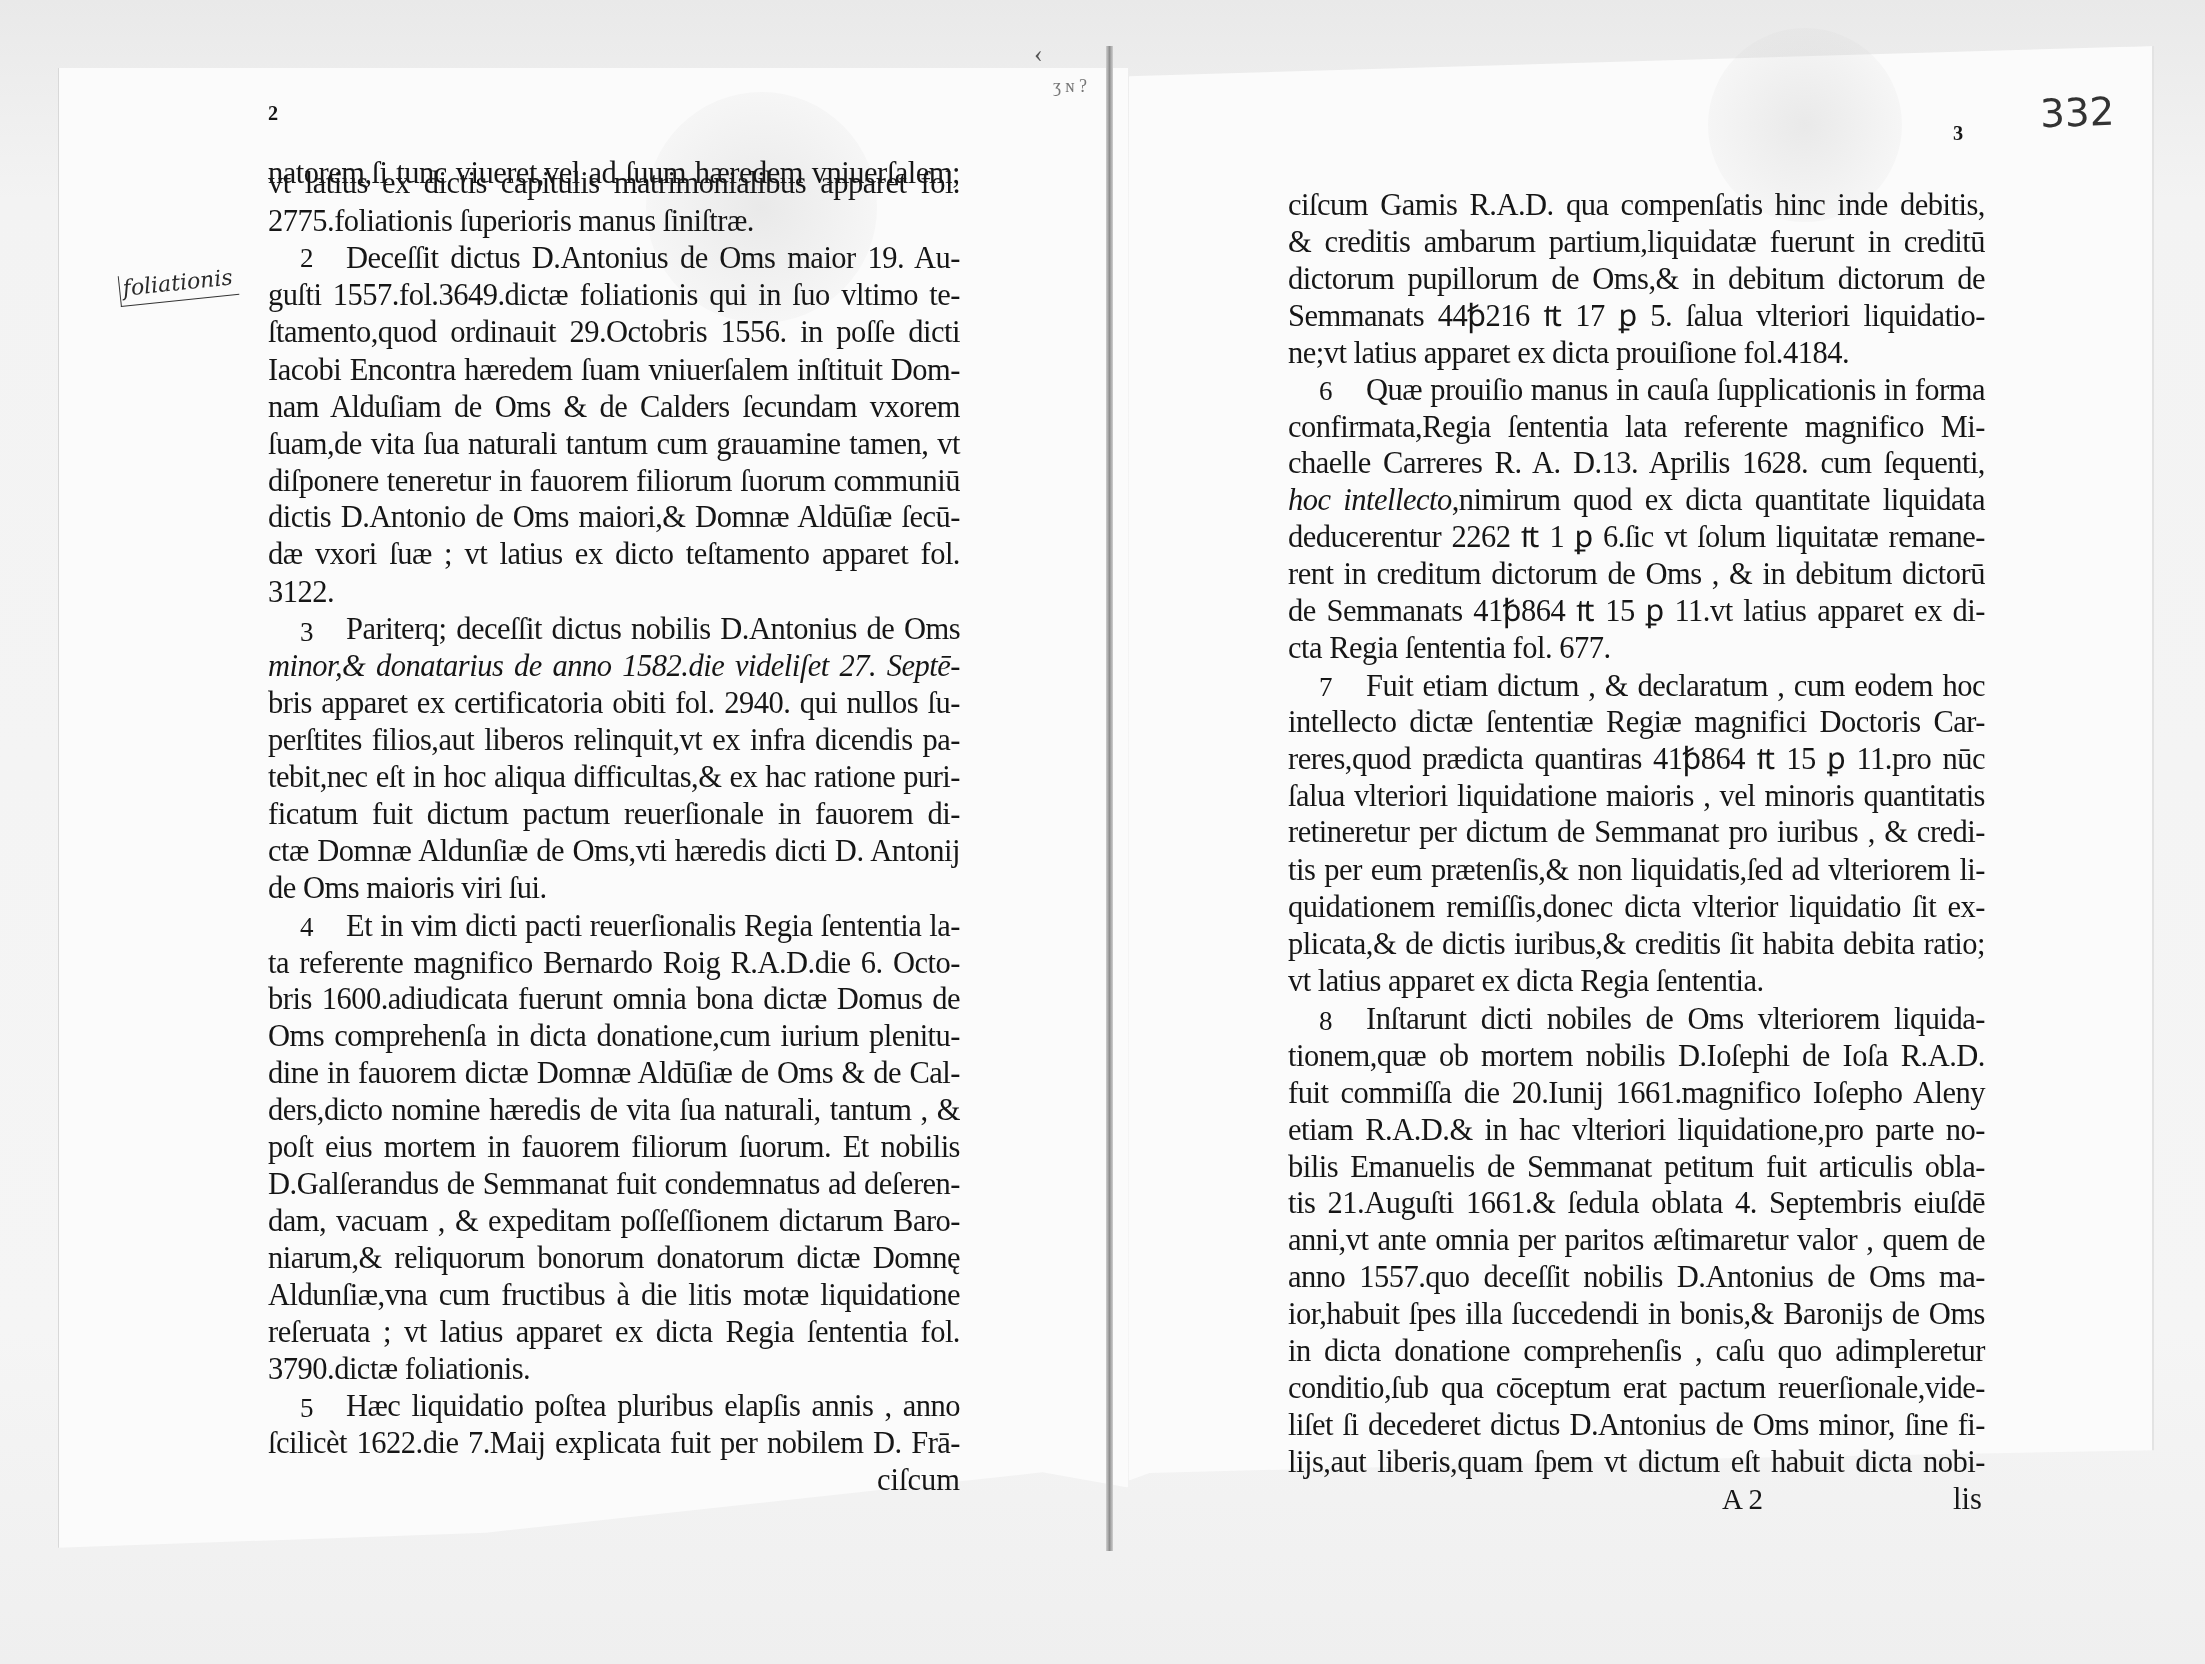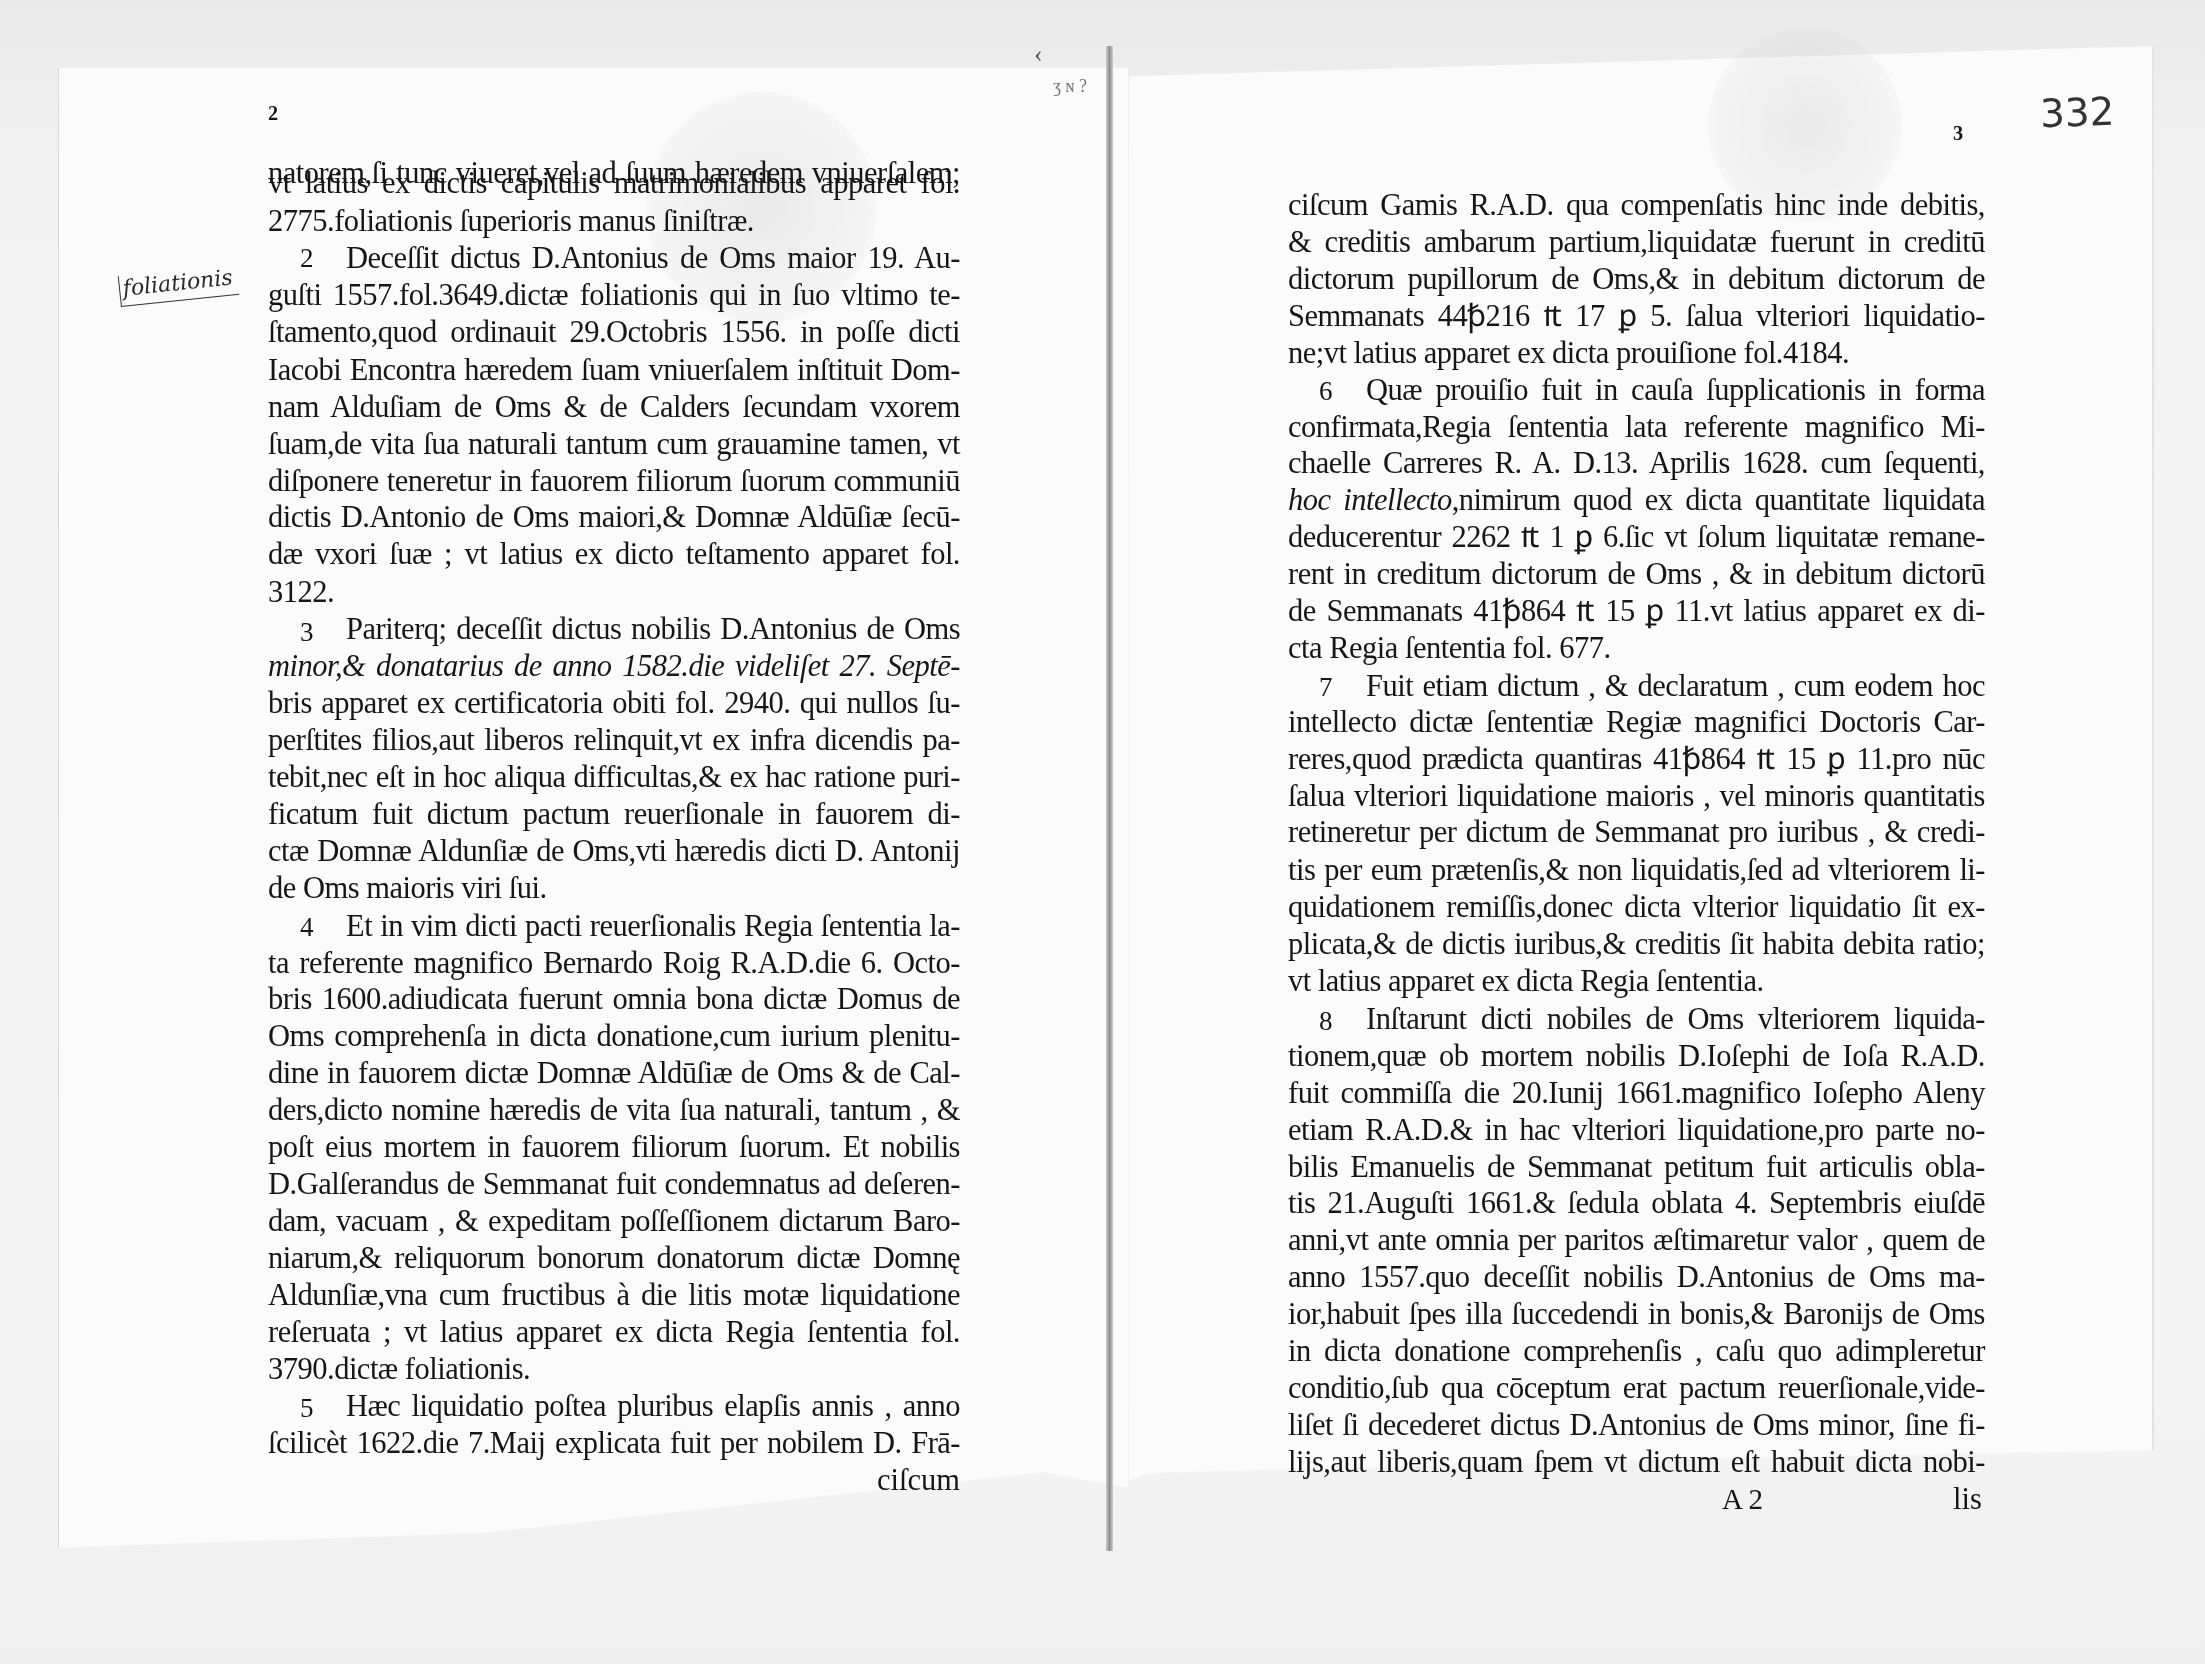--- a/index.html
+++ b/index.html
@@ -142,21 +142,21 @@
 <div class="right-col">
   <div class="page-number" style="left:1953px;top:122px;">3</div>
 
   <div class="line justify" style="top:187px;">ciſcum Gamis R.A.D. qua compenſatis hinc inde debitis,</div>
   <div class="line justify" style="top:224px;">&amp; creditis ambarum partium,liquidatæ fuerunt in creditū</div>
   <div class="line justify" style="top:261px;">dictorum pupillorum de Oms,&amp; in debitum dictorum de</div>
   <div class="line justify" style="top:298px;">Semmanats 44ꝥ216 ₶ 17 ꝑ 5. ſalua vlteriori liquidatio-</div>
   <div class="line" style="top:335px;">ne;vt latius apparet ex dicta prouiſione fol.4184.</div>
 
   <div class="para-num" style="top:373px;">6</div>
-  <div class="line justify indent" style="top:372px;">Quæ prouiſio fuit in cauſa ſupplicationis in forma</div>
+  <div class="line justify indent" style="top:372px;">Quæ prouiſio manus in cauſa ſupplicationis in forma</div>
   <div class="line justify" style="top:409px;">confirmata,Regia ſententia lata referente magnifico Mi-</div>
   <div class="line justify" style="top:445px;">chaelle Carreres R. A. D.13. Aprilis 1628. cum ſequenti,</div>
   <div class="line justify" style="top:482px;"><span class="ital">hoc intellecto</span>,nimirum quod ex dicta quantitate liquidata</div>
   <div class="line justify" style="top:519px;">deducerentur 2262 ₶ 1 ꝑ 6.ſic vt ſolum liquitatæ remane-</div>
   <div class="line justify" style="top:556px;">rent in creditum dictorum de Oms , &amp; in debitum dictorū</div>
   <div class="line justify" style="top:593px;">de Semmanats 41ꝥ864 ₶ 15 ꝑ 11.vt latius apparet ex di-</div>
   <div class="line" style="top:630px;">cta Regia ſententia fol. 677.</div>
 
   <div class="para-num" style="top:669px;">7</div>
   <div class="line justify indent" style="top:668px;">Fuit etiam dictum , &amp; declaratum , cum eodem hoc</div>

